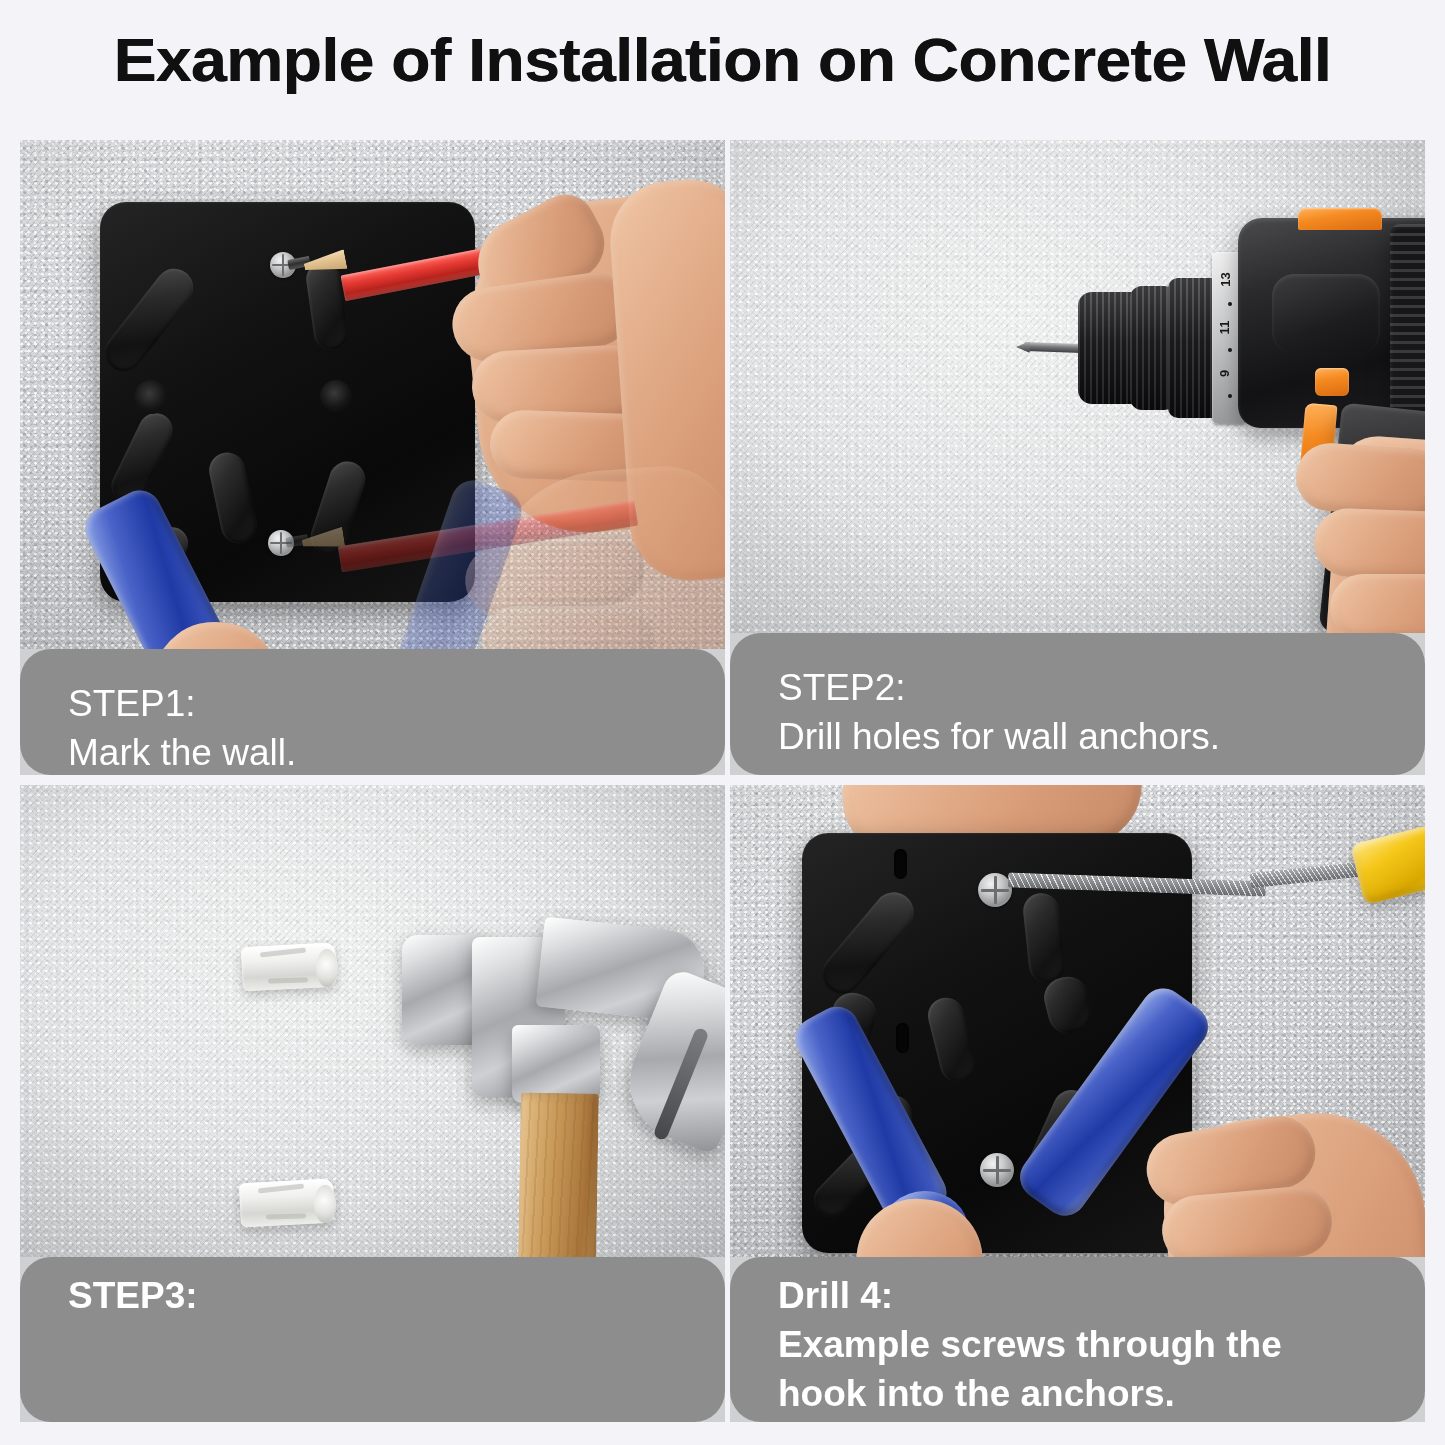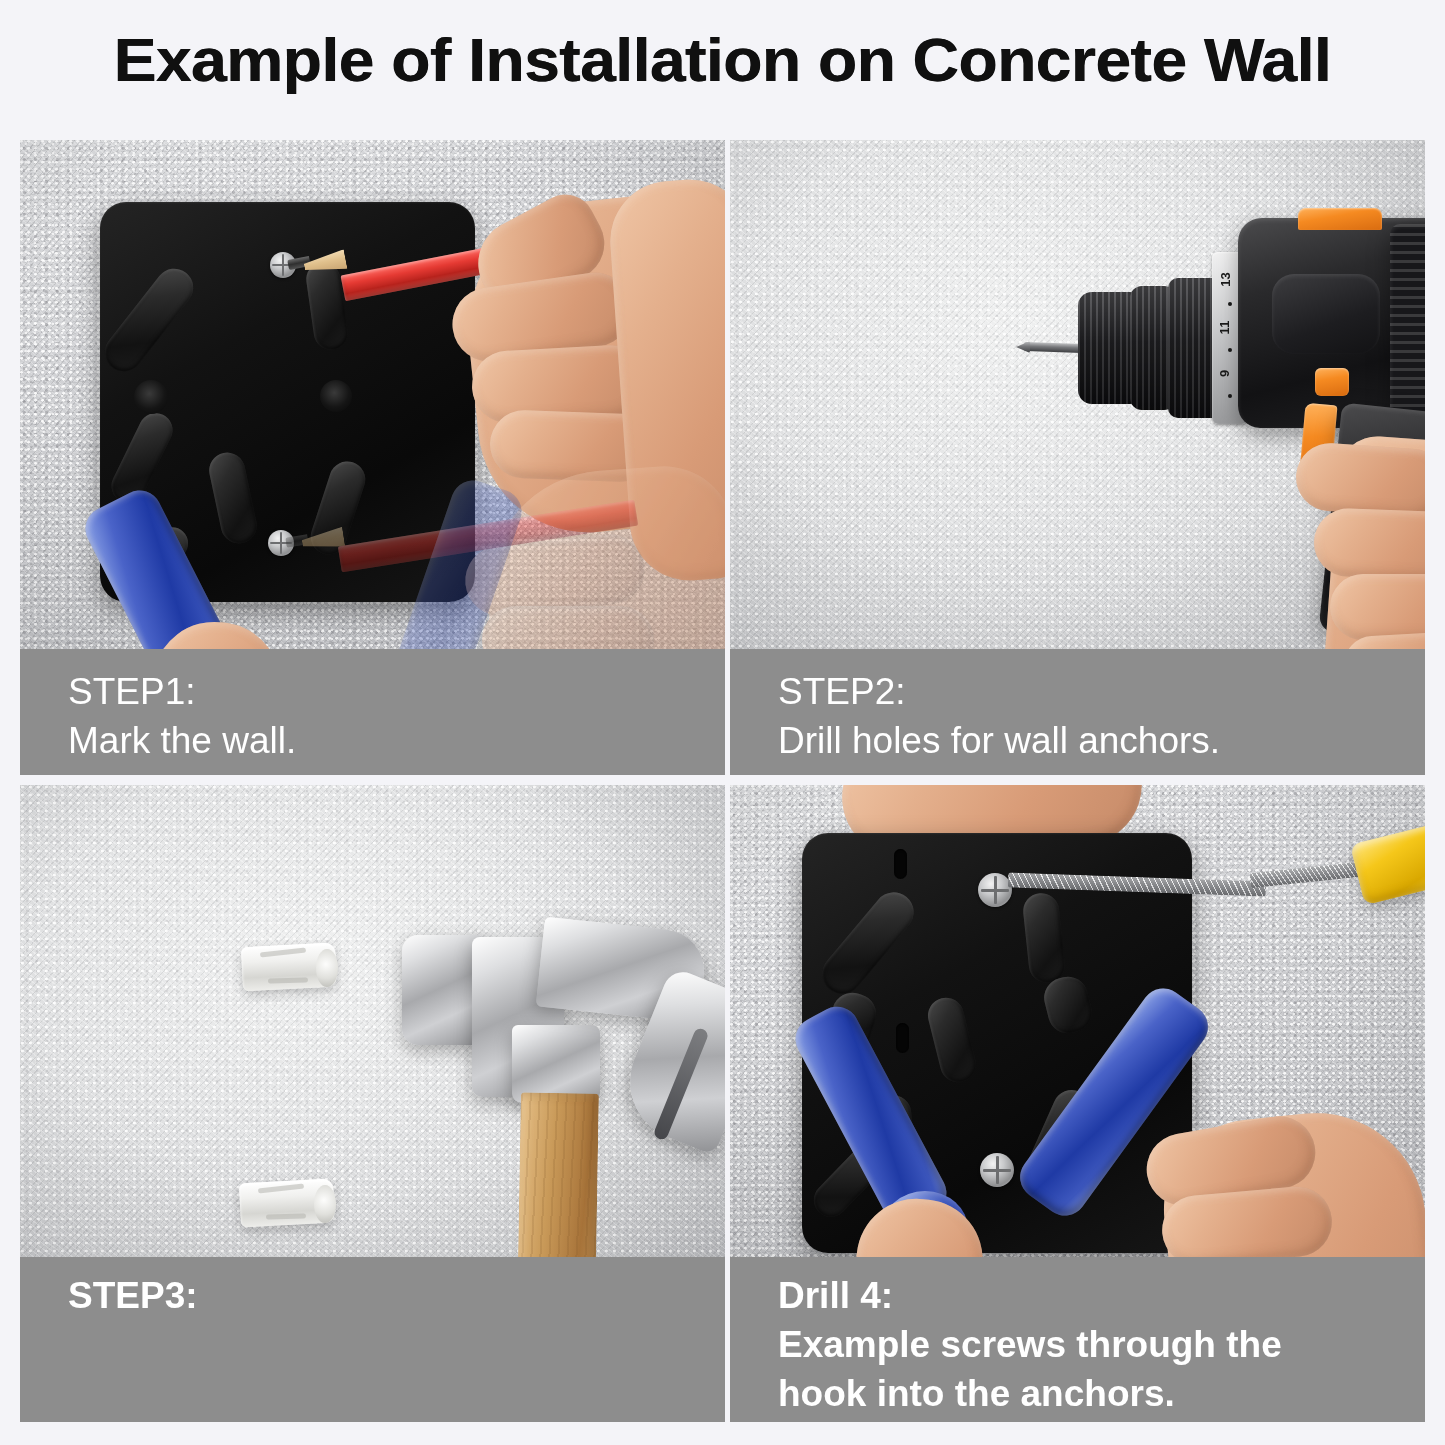--- a/index.html
+++ b/index.html
@@ -41,24 +41,25 @@
     background:#cfd0d2;
     display:flex; flex-direction:column;
   }
   .photo { position:relative; flex:1 1 auto; overflow:hidden; }
 
   
   .caption {
     flex:0 0 auto;
     background:#8d8d8d;
     color:#ffffff;
-    padding:18px 0 20px 48px;
+    padding:30px 0 20px 48px;
+    border-radius:31px;
   }
   .cap-1 { height:126px; }
-  .cap-2 { height:126px; }
+  .cap-2 { height:142px; }
   .cap-3 { height:165px; padding-top:14px;}
   .cap-4 { height:165px; padding-top:14px;}
   .cap-line {
     font-size:37px;
     line-height:1.33;
     font-weight:normal;
     white-space:pre-wrap;
   }
   .cap-3 .cap-line, .cap-4 .cap-line { max-width:600px;font-weight:bold; }
 

